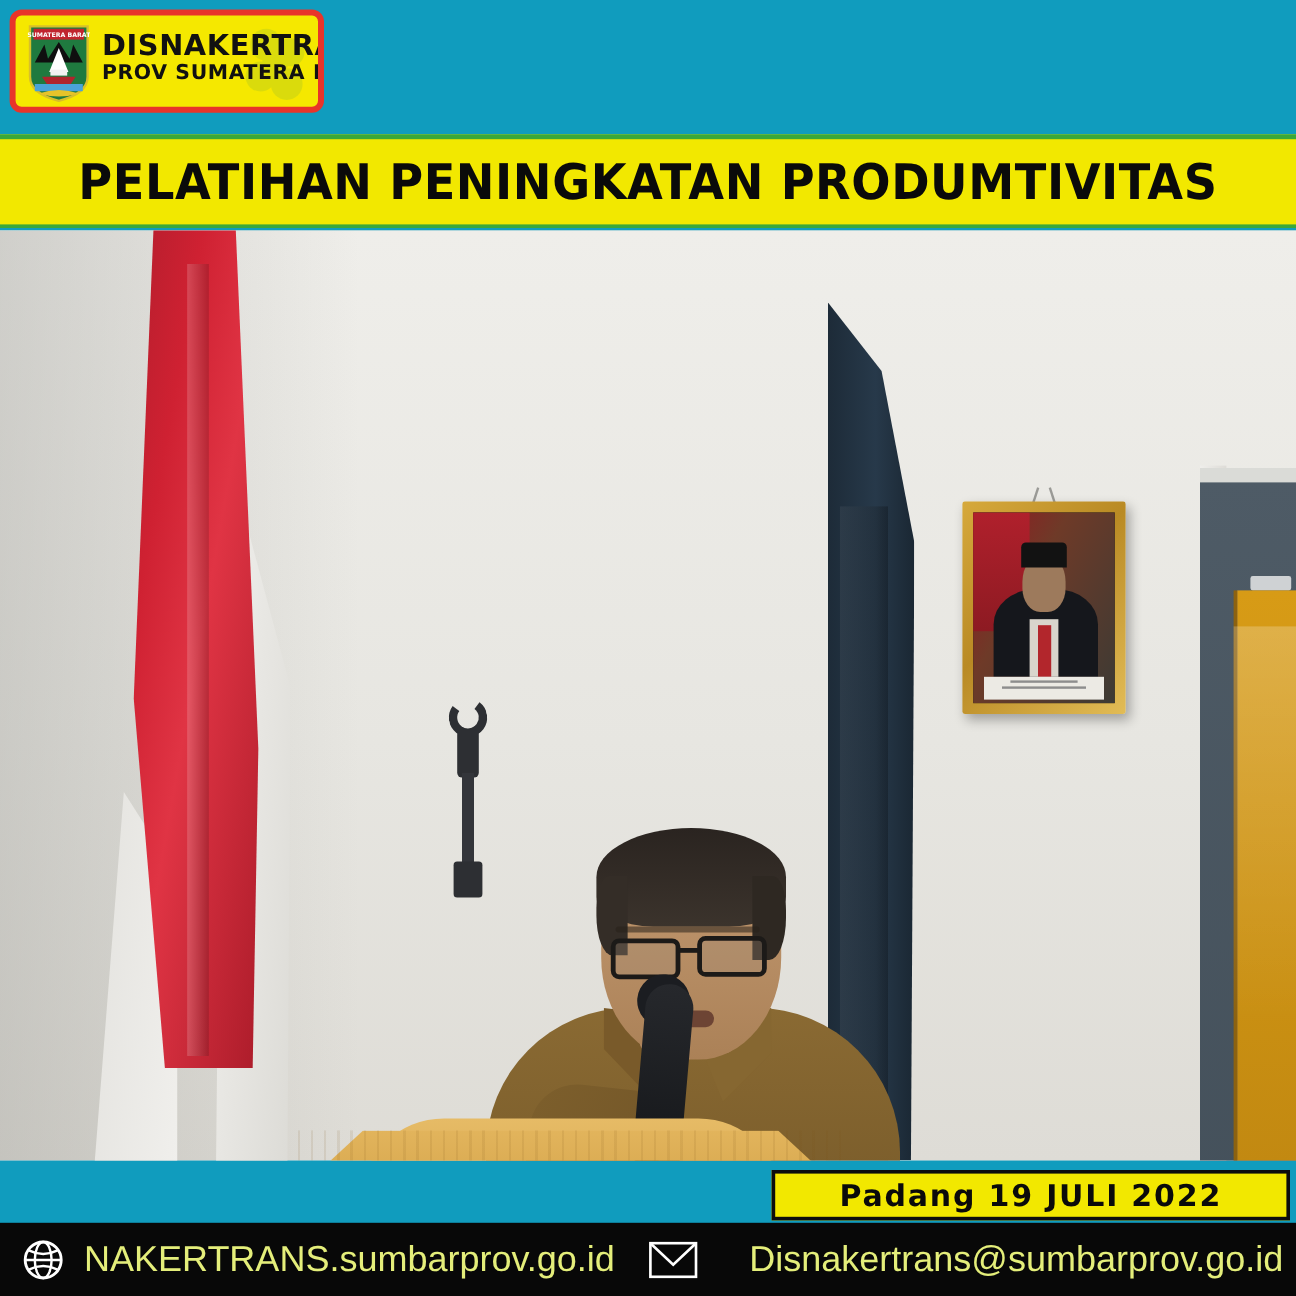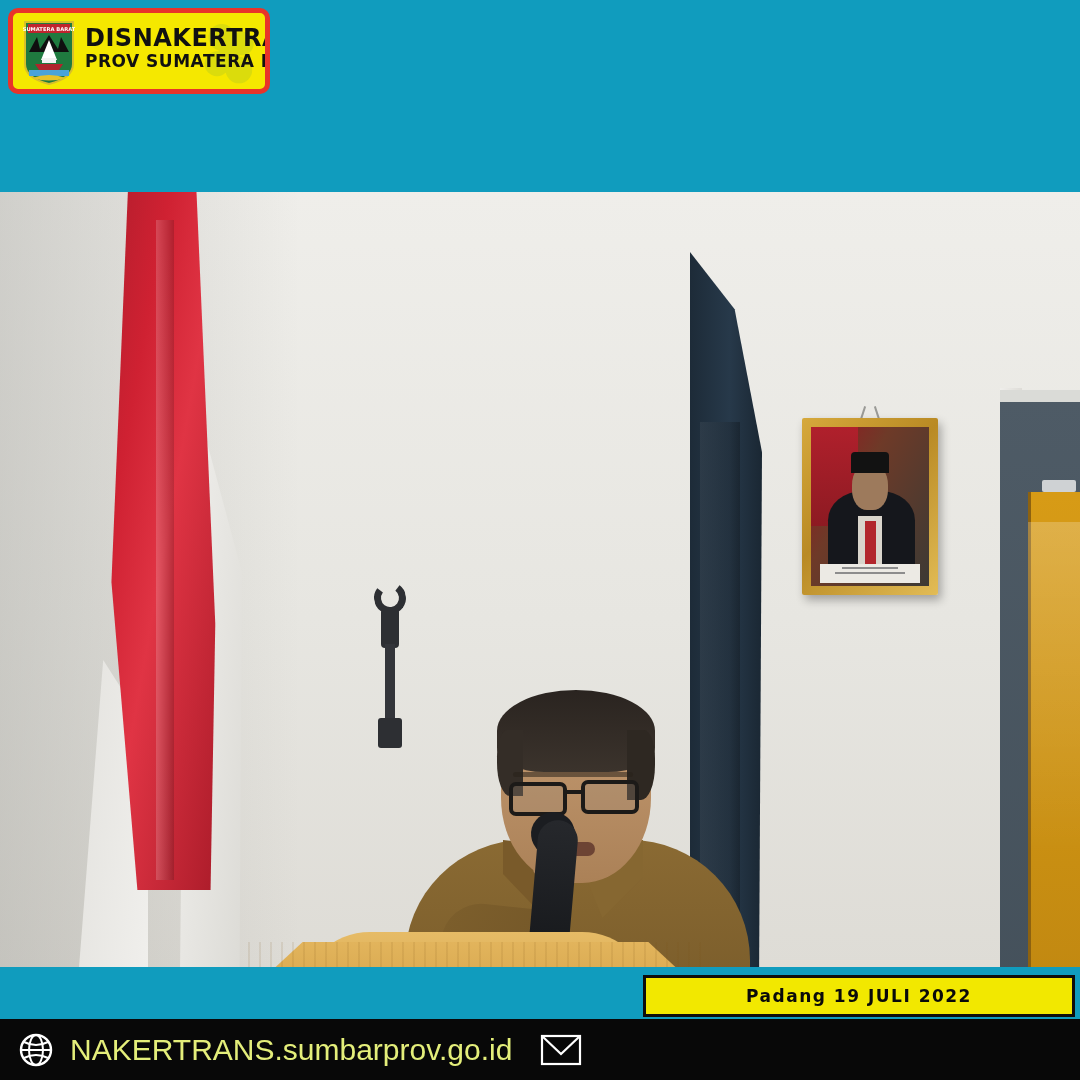--- a/index.html
+++ b/index.html
@@ -186,21 +186,21 @@
     background:repeating-linear-gradient(90deg,rgba(120,80,20,.6) 0 2px,rgba(255,255,255,0) 2px 11px);}
 
   
   .date-banner{
     position:absolute;left:643px;top:975px;width:432px;height:42px;
     background:#f2e800;border:3px solid #0d0d0d;box-sizing:border-box;
     display:flex;align-items:center;justify-content:center;
   }
   .date-text{
     color:#0a0a0a;font-family:"DejaVu Sans",sans-serif;font-weight:bold;
-    font-size:17px;letter-spacing:1.5px;white-space:nowrap;
+    font-size:25px;letter-spacing:1.5px;white-space:nowrap;
   }
 
   
   .footer{
     position:absolute;left:0;top:1019px;width:1080px;height:61px;background:#080808;
     display:flex;align-items:center;
   }
   .globe-icon{margin-left:18px;width:36px;height:36px;flex:0 0 auto;}
   .site-text{
     margin-left:16px;color:#e4ee7a;font-size:30px;font-family:"Liberation Sans",sans-serif;
@@ -241,20 +241,23 @@
       </svg>
 
       <div class="logo-text">
         <div class="logo-line1">DISNAKERTRANS</div>
         <div class="logo-line2">PROV SUMATERA BARAT</div>
       </div>
     </div>
 
   </div>
 
+  <div class="title-banner">
+    <div class="title-text">PELATIHAN PENINGKATAN PRODUMTIVITAS</div>
+  </div>
 
   <div class="photo">
     <div class="wall"></div>
     <div class="wall-shadow"></div>
 
     <div class="flag">
       <div class="flag-white-r"></div>
       <div class="flag-white-l"></div>
       <div class="flag-red"></div>
       <div class="flag-fold"></div>
@@ -336,15 +339,16 @@
       <line x1="3" y1="18" x2="33" y2="18" stroke="#ffffff" stroke-width="2"></line>
       <path d="M6 10 Q18 16 30 10" fill="none" stroke="#ffffff" stroke-width="2"></path>
       <path d="M6 26 Q18 20 30 26" fill="none" stroke="#ffffff" stroke-width="2"></path>
     </svg>
     <div class="site-text">NAKERTRANS.sumbarprov.go.id</div>
 
     <svg class="mail-icon" viewBox="0 0 42 32">
       <rect x="2" y="2" width="38" height="28" fill="none" stroke="#ffffff" stroke-width="2.2"></rect>
       <path d="M2 2 L21 20 L40 2" fill="none" stroke="#ffffff" stroke-width="2.2"></path>
     </svg>
+    <div class="mail-text">Disnakertrans@sumbarprov.go.id</div>
   </div>
 
 </div>
 
 </body></html>

